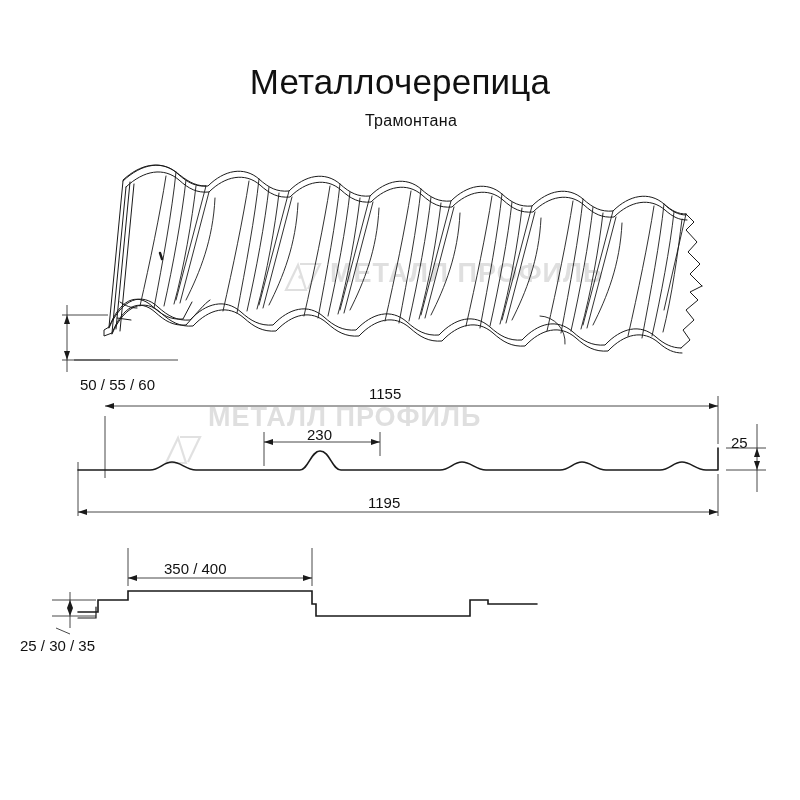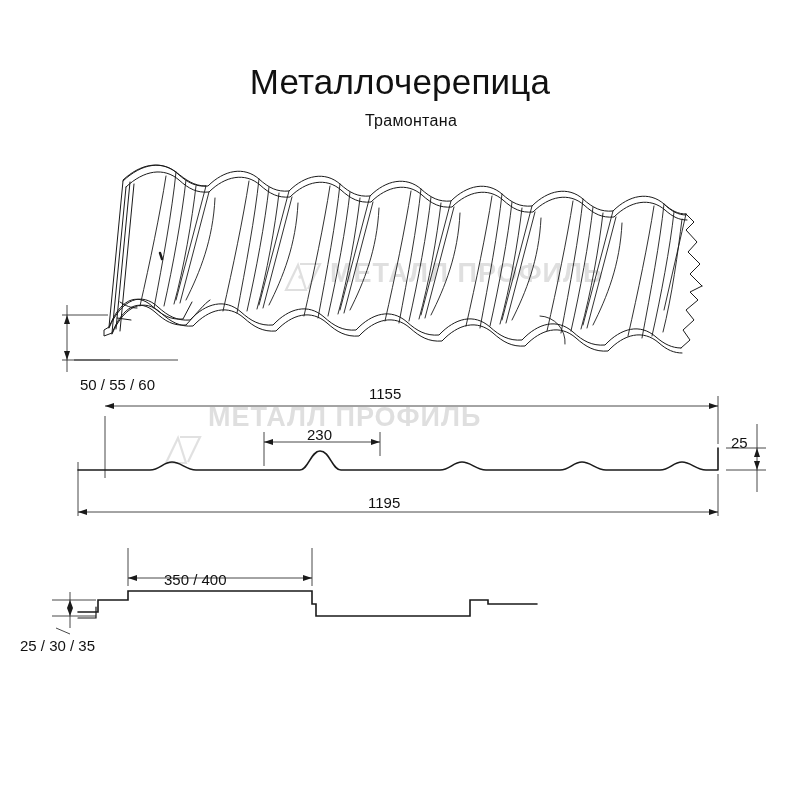--- a/index.html
+++ b/index.html
@@ -48,21 +48,21 @@
     position: absolute;
     font-size: 15px;
     color: #111111;
     white-space: nowrap;
   }
   .lbl-50 { left: 80px;  top: 364px; margin-top: 12px; }
   .lbl-1155 { left: 369px; top: 385px; }
   .lbl-230 { left: 307px; top: 426px; }
   .lbl-25r { left: 731px; top: 434px; text-align: right; }
   .lbl-1195 { left: 368px; top: 494px; text-align: right; }
-  .lbl-350 { left: 164px; top: 560px; margin-top: 11px; }
+  .lbl-350 { left: 164px; top: 560px; }
   .lbl-25-30-35 { left: 20px; top: 637px; text-align: right; }
   .wm {
     position: absolute;
     color: rgba(150,150,150,0.30);
     font-size: 27px;
     font-weight: bold;
     letter-spacing: 1px;
     white-space: nowrap;
     user-select: none;
   }

